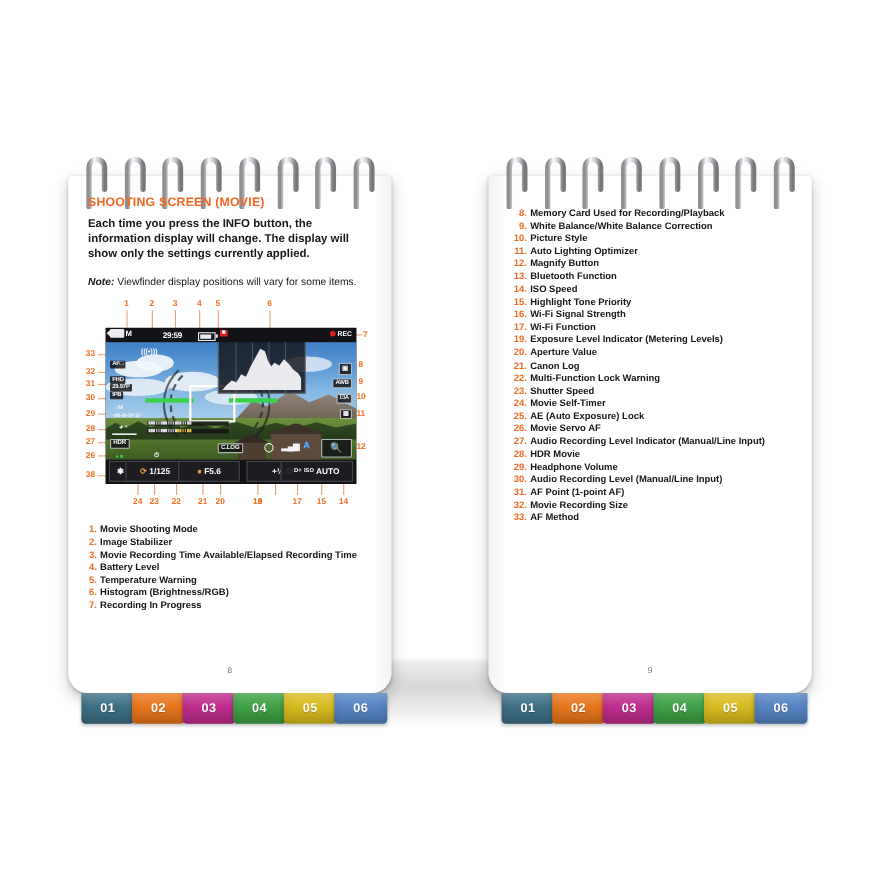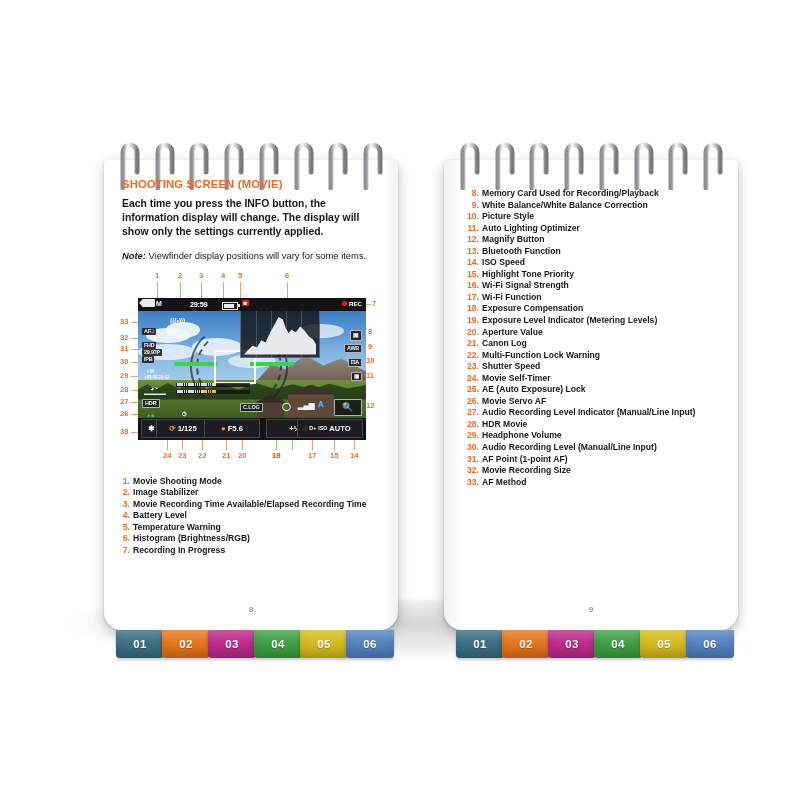--- a/index.html
+++ b/index.html
@@ -30,21 +30,21 @@
   
   .page{
     position:absolute;
     top:160px;
     width:294px;
     height:470px;
     background:#ffffff;
     border-radius:4px 4px 18px 18px;
     box-shadow:0 5px 14px rgba(0,0,0,0.22), 0 1px 3px rgba(0,0,0,0.18);
   }
-  .page.left{ left:62px;margin-left:42px; }
+  .page.left{ left:62px; }
   .page.right{ left:444px; }
 
   
   .page.left:after{
     content:"";position:absolute;right:0;top:0;bottom:0;width:16px;
     background:linear-gradient(to right, rgba(0,0,0,0) 0%, rgba(0,0,0,0.055) 100%);
     border-radius:0 4px 18px 0;
     pointer-events:none;
   }
   .page.right:after{
@@ -726,24 +726,20 @@
           </li>
         <li>
             <span class="n">16.</span>
             <span>Wi-Fi Signal Strength</span>
           </li>
         <li>
             <span class="n">17.</span>
             <span>Wi-Fi Function</span>
           </li>
         <li>
-            <span class="n">18.</span>
-            <span>Exposure Compensation</span>
-          </li>
-        <li>
             <span class="n">19.</span>
             <span>Exposure Level Indicator (Metering Levels)</span>
           </li>
         <li>
             <span class="n">20.</span>
             <span>Aperture Value</span>
           </li>
         <li>
             <span class="n">21.</span>
             <span>Canon Log</span>

